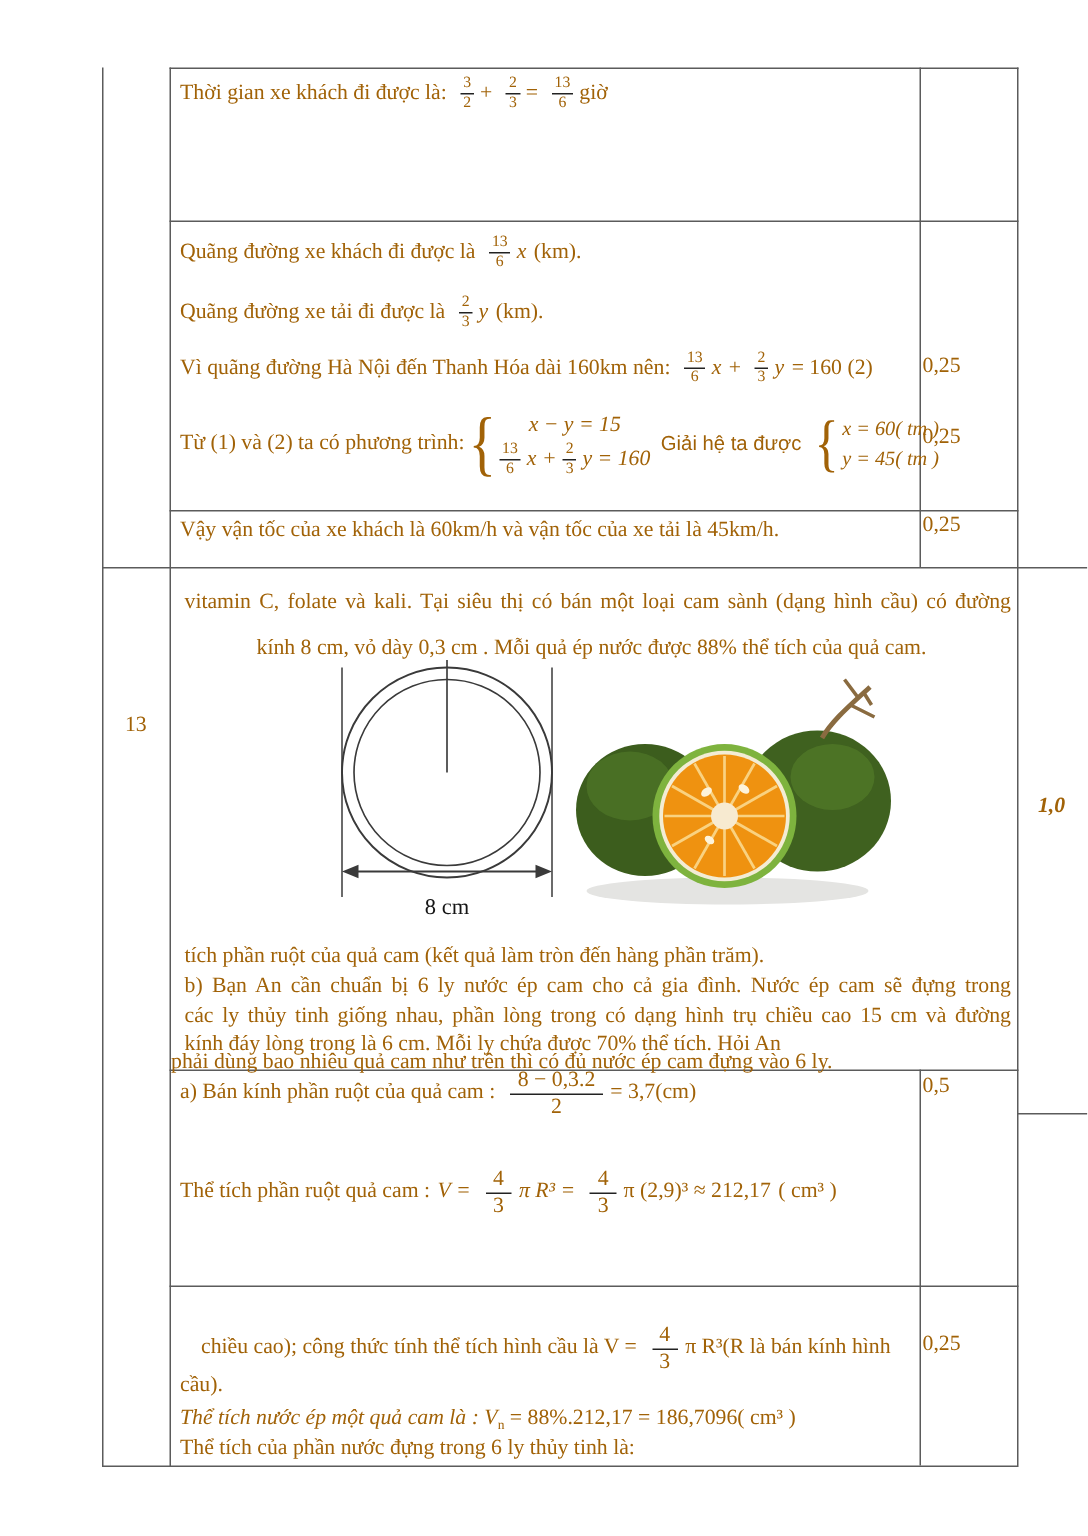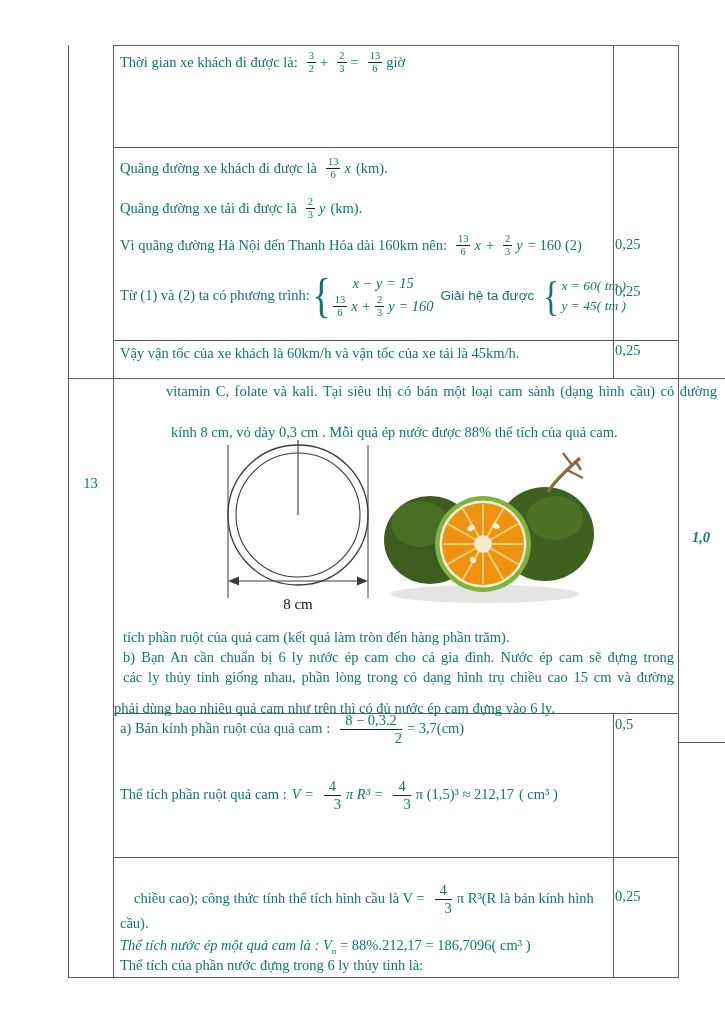--- a/index.html
+++ b/index.html
@@ -1,25 +1,25 @@
 <!DOCTYPE html>
 <html><head>
 <meta charset="utf-8">
 <style>
   html,body{margin:0;padding:0;background:#ffffff;}
   #page{position:relative;width:725px;height:1024px;background:#fff;overflow:hidden;
-        font-family:"Liberation Serif",serif;color:#0f766e;}
+        font-family:"Liberation Serif",serif;color:#a16207;}
   .v{position:absolute;width:1px;background:#5b5b5b;}
   .h{position:absolute;height:1px;background:#5b5b5b;}
   .t{position:absolute;font-size:14.5px;line-height:19.5px;}
   .flexline{display:flex;align-items:center;}
   .frac{display:inline-block;vertical-align:middle;text-align:center;font-size:10.5px;line-height:1.15;margin:0 4px;}
   .frac .fn{display:block;border-bottom:1px solid #222;padding:0 2px;}
   .frac .fd{display:block;}
-  .bigfrac{font-size:14.5px;margin:0 5px;text-align:right;}
+  .bigfrac{font-size:14.5px;margin:0 5px;}
   .bigfrac .fn{padding:0 5px;}
   .it{font-style:italic;}
   .seg{margin-right:5px;white-space:nowrap;}
   .sans{font-family:"Liberation Sans",sans-serif;font-size:13.5px;margin:0 7px;}
   .brace{font-weight:300;line-height:1;display:inline-block;transform:scaleX(.8);}
   .sys{display:inline-block;text-align:center;vertical-align:middle;}
   .sys .srow{display:flex;justify-content:center;align-items:center;line-height:1.45;}
   .just{text-align:justify;text-align-last:justify;}
   .score{position:absolute;font-size:14.5px;}
   sub{font-size:9px;}
@@ -125,21 +125,21 @@
     </span>
   </div>
   <div class="score" style="left:615px;top:283px;">0,25</div>
 
   <div class="t" style="left:120px;top:344px;">Vậy vận tốc của xe khách là 60km/h và vận tốc của xe tải là 45km/h.</div>
   <div class="score" style="left:615px;top:342px;">0,25</div>
 
   <div class="t" style="left:68px;top:474px;width:45px;text-align:center;">13</div>
   <div class="t" style="left:680px;top:528px;width:42px;text-align:center;font-weight:bold;font-style:italic;">1,0</div>
 
-  <div class="t just" style="left:123px;top:382px;width:551px;margin-left:43px;">vitamin C, folate và kali. Tại siêu thị có bán một loại cam sành (dạng hình cầu) có đường</div>
+  <div class="t just" style="left:123px;top:392px;width:551px;">vitamin C, folate và kali. Tại siêu thị có bán một loại cam sành (dạng hình cầu) có đường</div>
   <div class="t" style="left:123px;top:423px;width:551px;margin-left:48px;">kính 8 cm, vỏ dày 0,3 cm . Mỗi quả ép nước được 88% thể tích của quả cam.</div>
 
   <svg style="position:absolute;left:205px;top:433px;" width="190" height="180" viewBox="0 0 190 180">
     <circle cx="93" cy="82" r="70" fill="none" stroke="#3a3a3a" stroke-width="1.3"></circle>
     <circle cx="93" cy="82" r="62" fill="none" stroke="#3a3a3a" stroke-width="1.1"></circle>
     <line x1="93" y1="7" x2="93" y2="82" stroke="#3a3a3a" stroke-width="1.1"></line>
     <line x1="23" y1="12" x2="23" y2="165" stroke="#3a3a3a" stroke-width="1"></line>
     <line x1="163" y1="12" x2="163" y2="165" stroke="#3a3a3a" stroke-width="1"></line>
     <line x1="30" y1="148" x2="156" y2="148" stroke="#3a3a3a" stroke-width="1.2"></line>
     <path d="M23 148 l11 -4.5 v9 z" fill="#3a3a3a"></path>
@@ -178,20 +178,21 @@
     </g>
     <circle cx="100" cy="96" r="9" fill="#f7ead0"></circle>
     <ellipse cx="88" cy="80" rx="4" ry="2.6" fill="#fdf3da" transform="rotate(-35 88 80)"></ellipse>
     <ellipse cx="113" cy="78" rx="4" ry="2.6" fill="#fdf3da" transform="rotate(35 113 78)"></ellipse>
     <ellipse cx="90" cy="112" rx="3.5" ry="2.4" fill="#fdf3da" transform="rotate(35 90 112)"></ellipse>
   </svg>
 
   <div class="t" style="left:123px;top:628px;width:551px;">tích phần ruột của quả cam (kết quả làm tròn đến hàng phần trăm).</div>
   <div class="t just" style="left:123px;top:648px;width:551px;">b) Bạn An cần chuẩn bị 6 ly nước ép cam cho cả gia đình. Nước ép cam sẽ đựng trong</div>
   <div class="t just" style="left:123px;top:668px;width:551px;">các ly thủy tinh giống nhau, phần lòng trong có dạng hình trụ chiều cao 15 cm và đường</div>
+  <div class="t" style="left:123px;top:687px;width:551px;">kính đáy lòng trong là 6 cm. Mỗi ly chứa được 70% thể tích. Hỏi An</div>
   <div class="t" style="left:114px;top:699px;width:560px;">phải dùng bao nhiêu quả cam như trên thì có đủ nước ép cam đựng vào 6 ly.</div>
 
   <div class="t flexline" style="left:120px;top:712px;">
     <span class="seg">a) Bán kính phần ruột của quả cam :</span>
     <span class="frac bigfrac">
         <span class="fn">8 − 0,3.2</span>
         <span class="fd">2</span>
       </span>
     <span class="seg">= 3,7(cm)</span>
   </div>
@@ -202,21 +203,21 @@
     <span class="seg it">V =</span>
     <span class="frac bigfrac">
         <span class="fn">4</span>
         <span class="fd">3</span>
       </span>
     <span class="seg it">π R³ =</span>
     <span class="frac bigfrac">
         <span class="fn">4</span>
         <span class="fd">3</span>
       </span>
-    <span class="seg">π (1,5)³ ≈ 212,17</span>
+    <span class="seg">π (2,9)³ ≈ 212,17</span>
     <span class="seg">( cm³ )</span>
   </div>
 
   <div class="t flexline" style="left:134px;top:882px;">
     <span class="seg">chiều cao); công thức tính thể tích hình cầu là V =</span>
     <span class="frac bigfrac">
         <span class="fn">4</span>
         <span class="fd">3</span>
       </span>
     <span class="seg">π R³(R  là bán kính hình</span>

